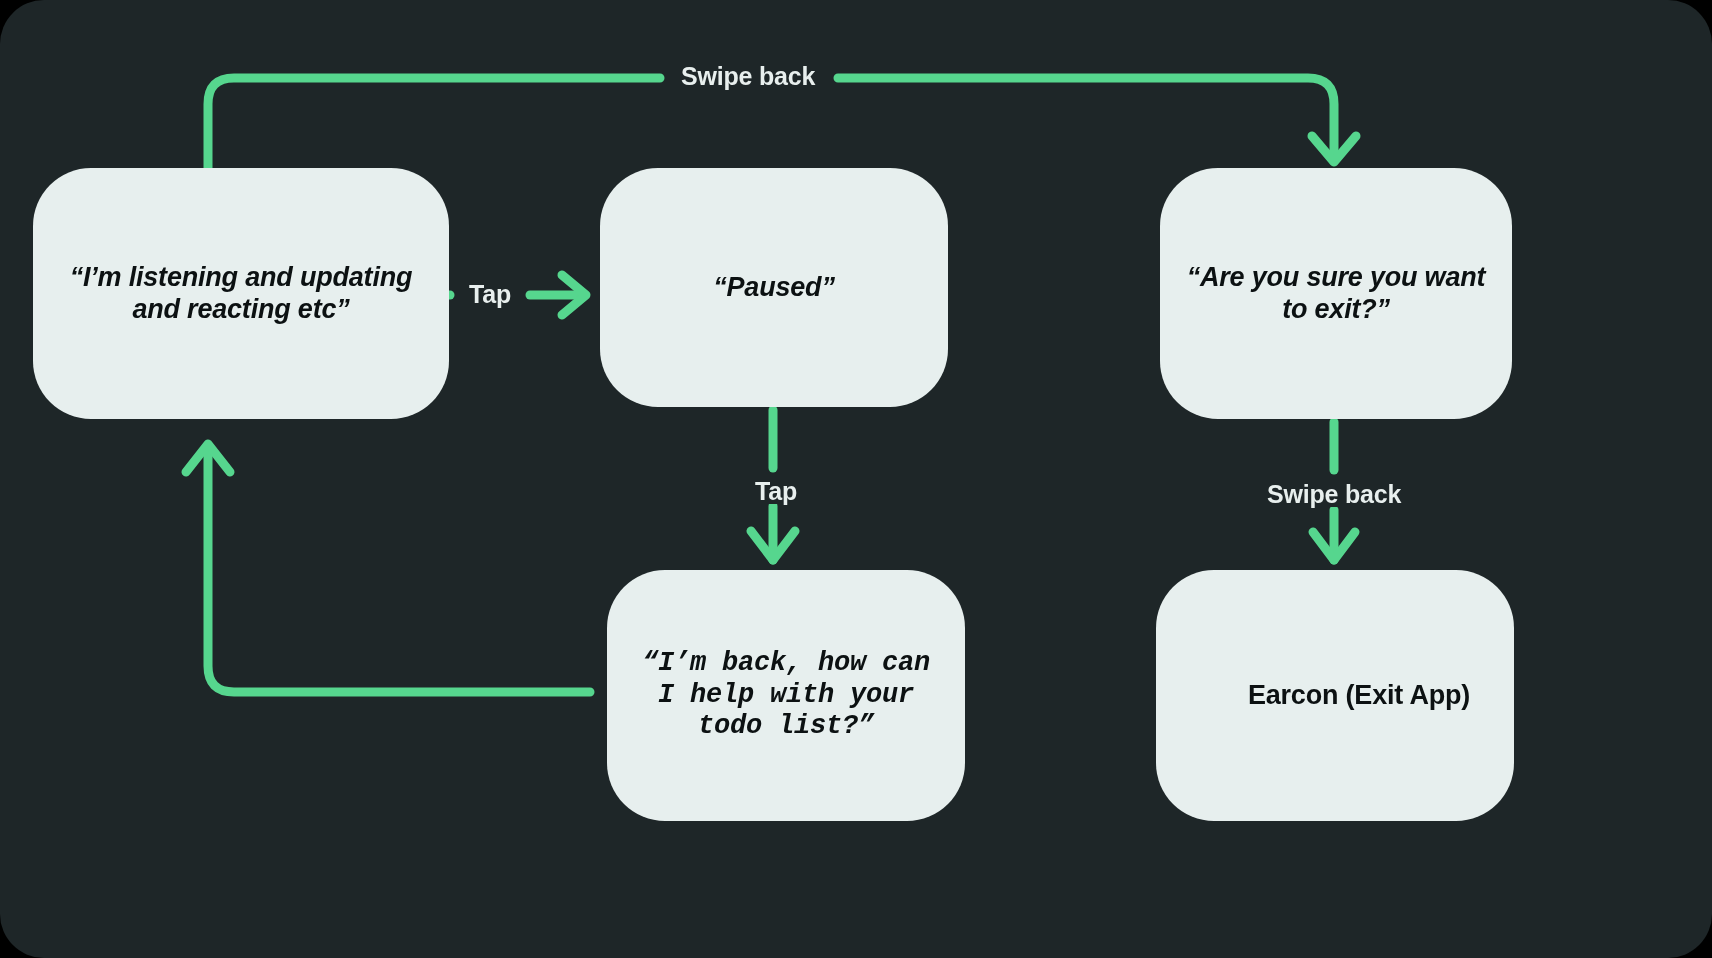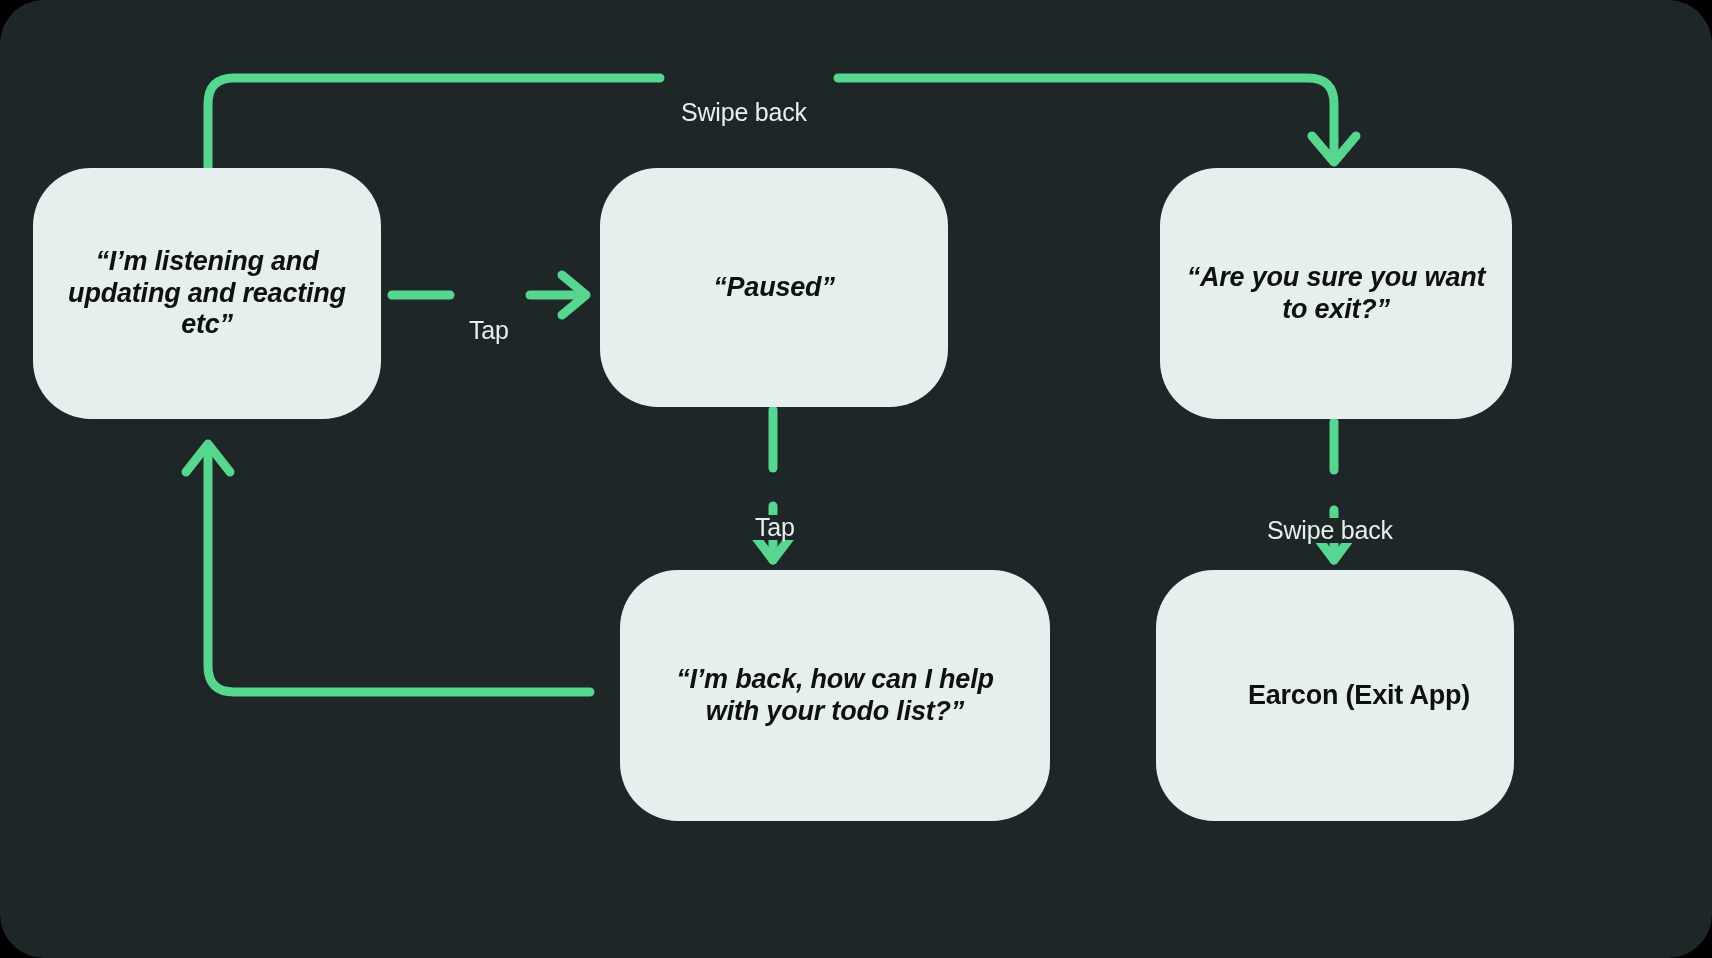--- a/index.html
+++ b/index.html
@@ -49,38 +49,37 @@
     color: #0C1112;
     text-align: center;
     letter-spacing: -0.2px;
   }
   .node-text.plain {
     font-style: normal;
     margin-left: 48px;
   }
 
   
-  #node-listening { left: 33px;   top: 168px; width: 348px; height: 251px; }
+  #node-listening { left: 33px;   top: 168px; width: 416px; height: 251px; }
   #node-paused    { left: 600px;  top: 168px; width: 348px; height: 239px; }
   #node-confirm   { left: 1160px; top: 168px; width: 352px; height: 251px; justify-content: center; }
-  #node-back      { left: 620px;  top: 570px; width: 430px; height: 251px; }
+  #node-back      { left: 607px;  top: 570px; width: 358px; height: 251px; font-family: Liberation Mono, monospace; }
   #node-earcon    { left: 1156px; top: 570px; width: 358px; height: 251px; }
 
   
   .edge-label {
     position: absolute;
     color: #E8EFEE;
     font-size: 25px;
-    font-weight: normal;
+    font-weight: bold;
     letter-spacing: -0.2px;
     white-space: nowrap;
     background: #1E2628;
     padding: 0 13px;
     line-height: 1;
-    margin-top: 36px;
   }
   #label-swipe-top    { left: 668px;  top: 64px;  }
   #label-tap-right    { left: 456px;  top: 282px; }
   #label-tap-down     { left: 742px;  top: 479px; }
   #label-swipe-right  { left: 1254px; top: 482px; }
 </style>
 </head>
 <body>
 
 <div id="canvas">

